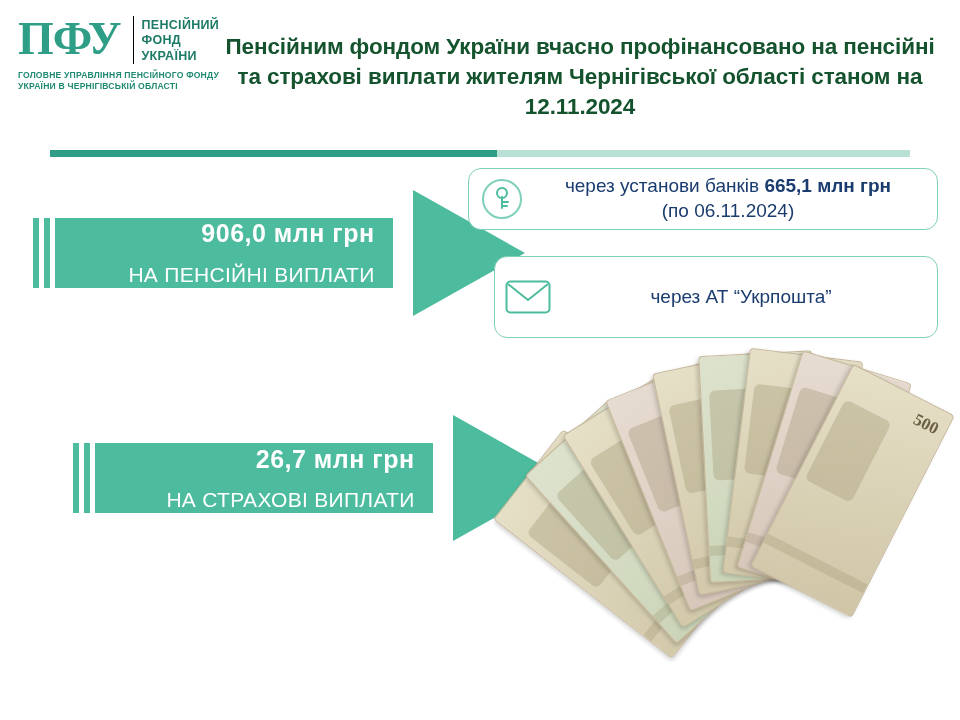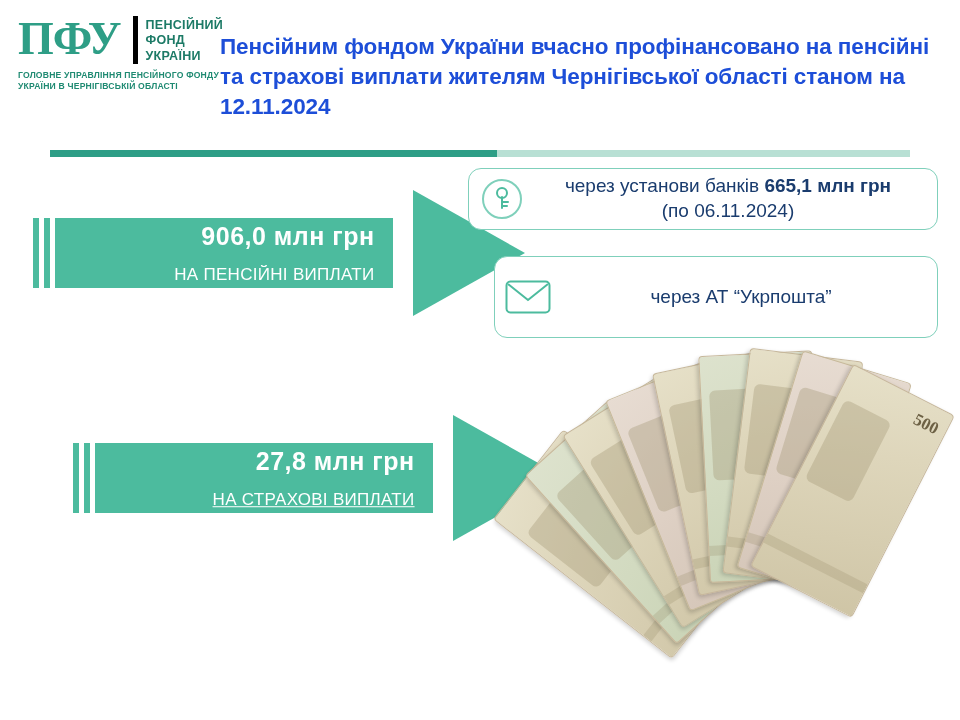--- a/index.html
+++ b/index.html
@@ -32,21 +32,21 @@
     font-weight: bold;
     color: #2e9e86;
     letter-spacing: -1px;
     line-height: 1;
     position: relative;
     padding-right: 6px;
   }
   .logo-words {
     margin-left: 6px;
     padding-left: 8px;
-    border-left: 5px solid #000000;
+    border-left: 1px solid #000000;
     color: #1c7a66;
     font-size: 12.5px;
     font-weight: bold;
     line-height: 1.22;
     text-transform: uppercase;
     letter-spacing: .3px;
     padding-top: 2px;
   }
   .logo-sub {
     margin-top: 6px;
@@ -57,21 +57,22 @@
     text-align: left;
     letter-spacing: .2px;
     text-transform: uppercase;
   }
 
   .title {
     position: absolute;
     left: 220px;
     top: 32px;
     width: 720px;
-    color: #1d4ed8;
+    text-align: center;
+    color: #14532d;
     font-size: 22.5px;
     font-weight: bold;
     line-height: 1.33;
     letter-spacing: -.1px;
   }
 
   
   .divider {
     position: absolute;
     left: 50px;
@@ -137,41 +138,40 @@
     color: #ffffff;
     line-height: 1.2;
   }
   .arrow .label .amount {
     font-size: 25px;
     font-weight: bold;
     letter-spacing: .5px;
     display: block;
   }
   .arrow .label .desc {
-    font-size: 17px;
+    font-size: 21px;
     display: block;
     margin-top: 14px;
     letter-spacing: .3px;
   }
 
   #arrow-pension {
     left: 55px;
     top: 190px;
     width: 470px;
     height: 126px;
   }
   #arrow-insurance {
     left: 95px;
     top: 415px;
     width: 470px;
     height: 126px;
   }
   #arrow-insurance .arrow .label .desc {
     line-height: 1.15;
-    text-decoration: underline;
   }
 
   
   .callout {
     position: absolute;
     border: 1.6px solid #7fd0bb;
     border-radius: 13px;
     background: #ffffff;
     display: flex;
     align-items: center;
@@ -303,21 +303,21 @@
 
 <div class="arrow-wrap" id="arrow-insurance">
   <div class="arrow">
     <div class="bars">
         <i></i>
         <i></i>
       </div>
     <div class="shaft"></div>
     <div class="head"></div>
     <div class="label">
-      <span class="amount">27,8 млн грн</span>
+      <span class="amount">26,7 млн грн</span>
       <span class="desc">НА СТРАХОВІ ВИПЛАТИ</span>
     </div>
   </div>
 </div>
 
 <div class="callout" id="callout-banks">
   <div class="icon">
     <svg width="44" height="44" viewBox="0 0 44 44" aria-hidden="true">
       <circle cx="22" cy="22" r="19" fill="none" stroke="#7fd0bb" stroke-width="2"></circle>
       <circle cx="22" cy="16" r="5" fill="none" stroke="#4cbb9e" stroke-width="2"></circle>

